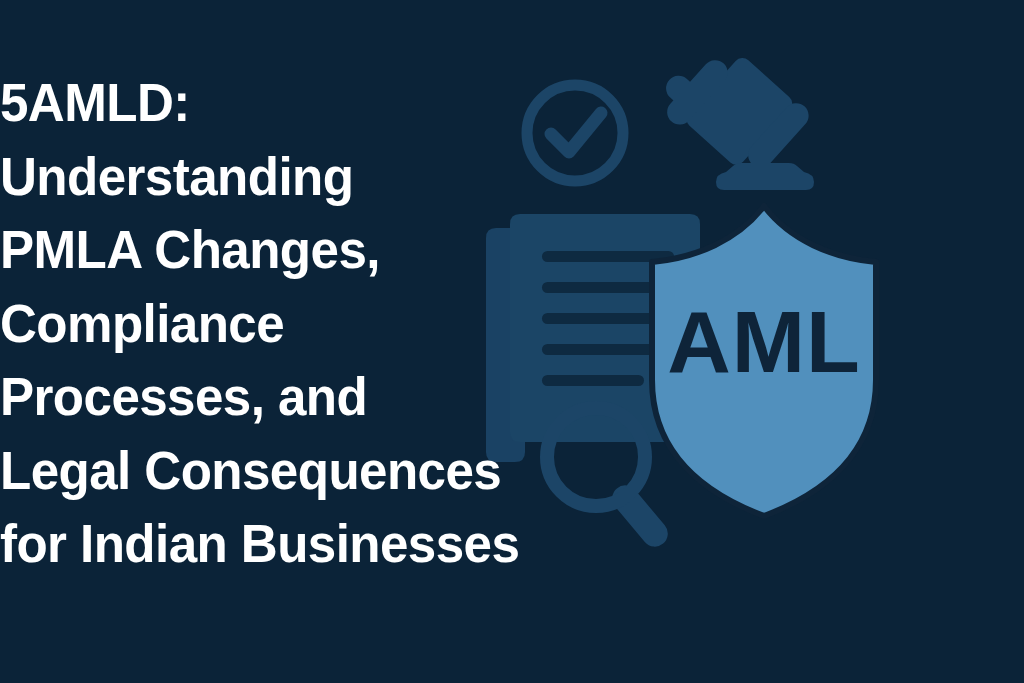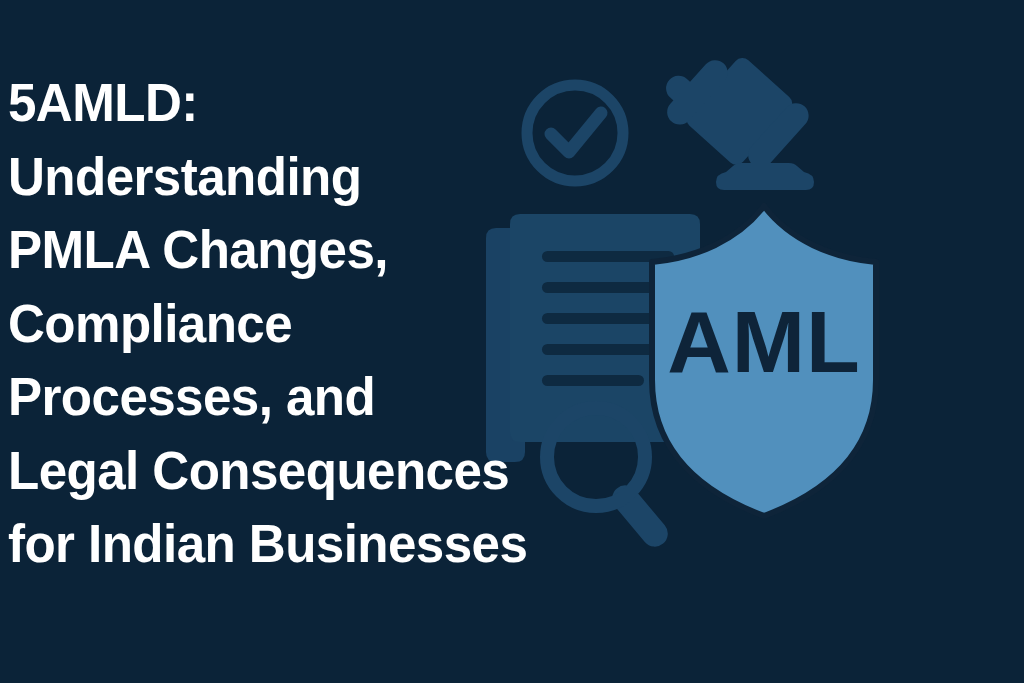--- a/index.html
+++ b/index.html
@@ -12,21 +12,21 @@
     width: 1024px;
     height: 683px;
     background: #0b2338;
     overflow: hidden;
     font-family: "Liberation Sans", sans-serif;
   }
 
   
   #title-block {
     position: absolute;
-    left: 8px;
+    left: 0;
     top: 66px;
     width: 600px;
     z-index: 5;
   }
   .title-line {
     display: block;
     color: #ffffff;
     font-family: "Liberation Sans", sans-serif;
     font-weight: bold;
     font-size: 53px;

